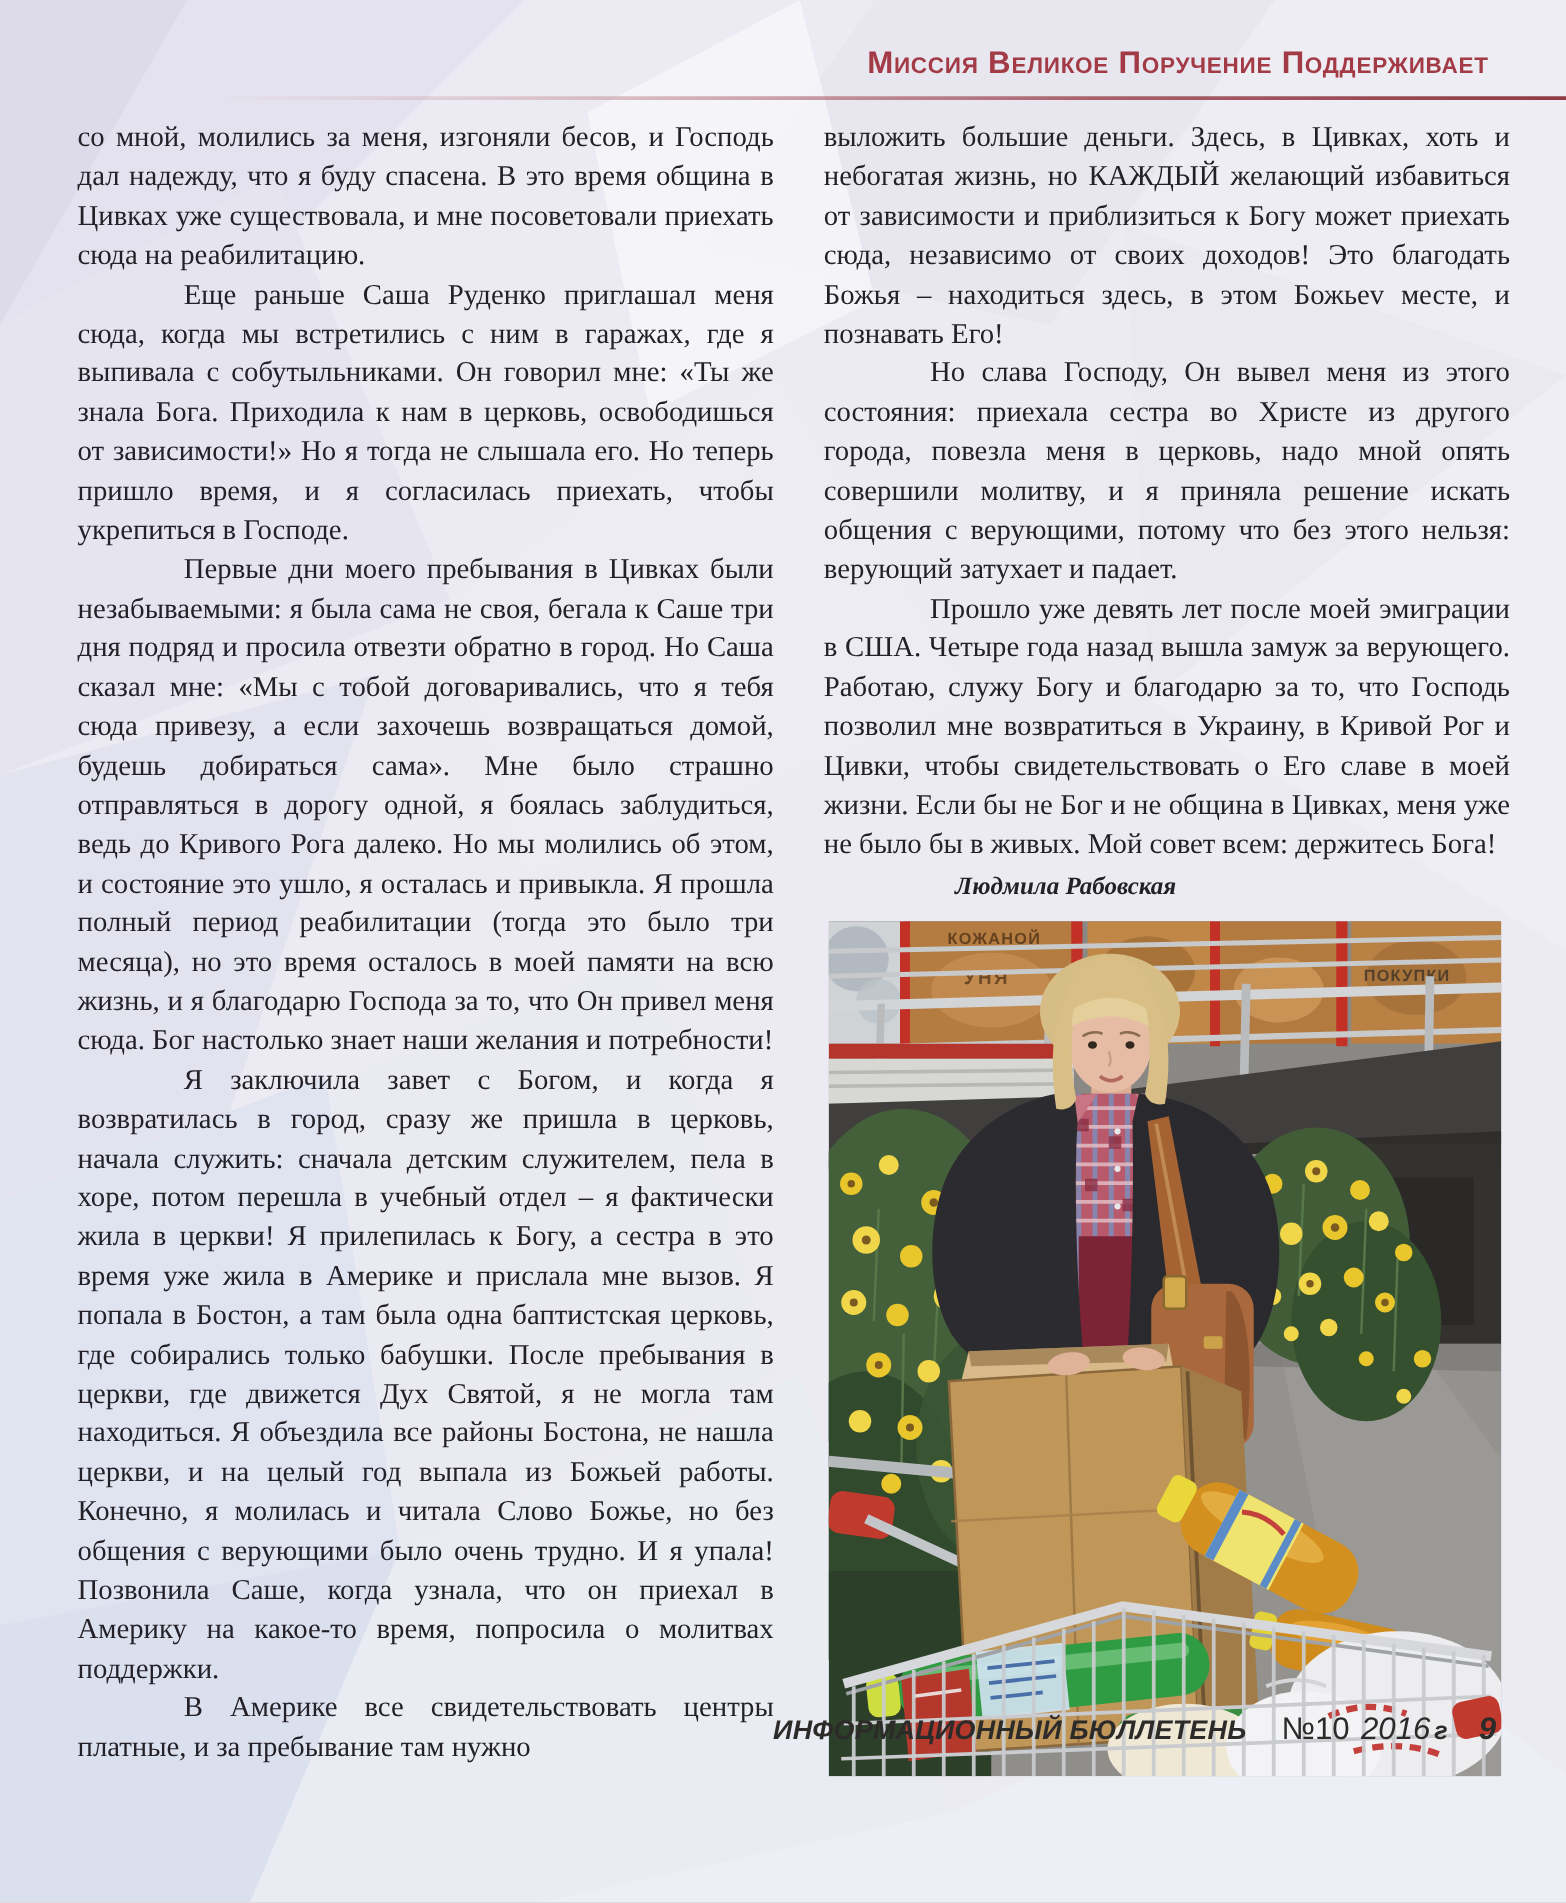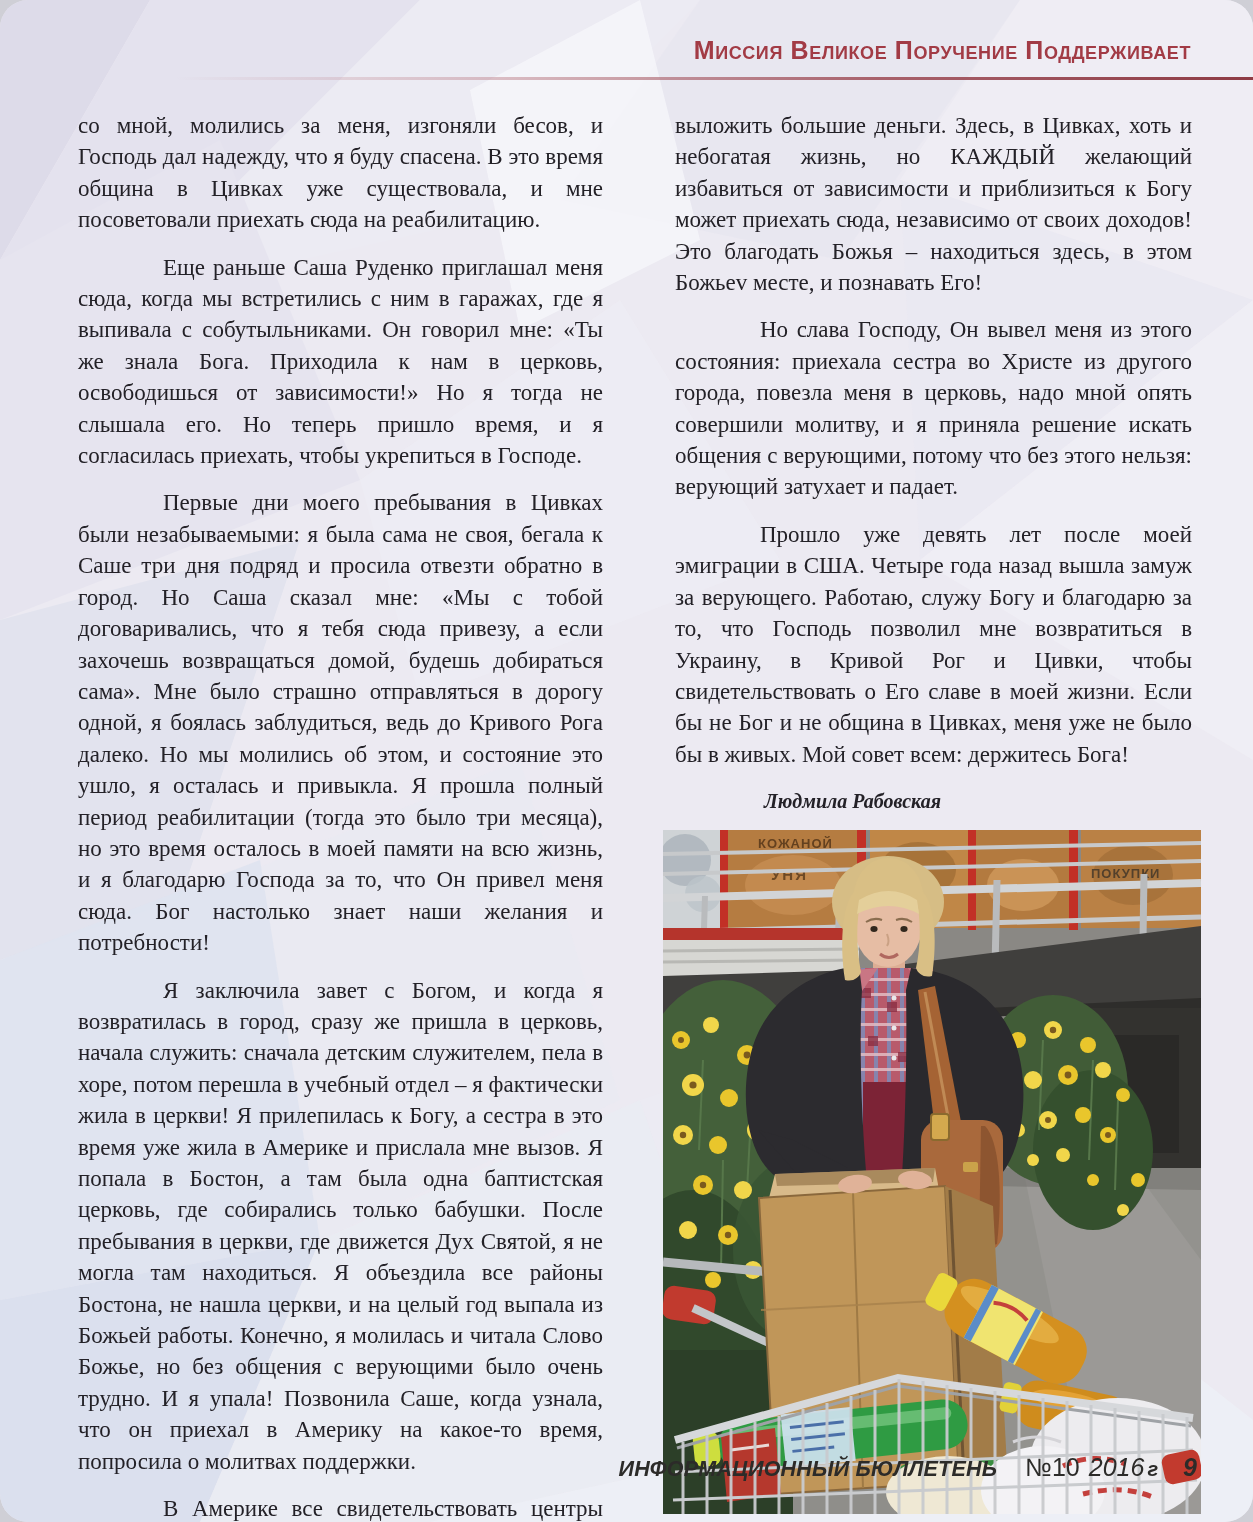--- a/index.html
+++ b/index.html
@@ -4,21 +4,20 @@
 <style>
   html,body{margin:0;padding:0;background:#cfcfd6;}
   .page{
     position:relative;
     width:1253px;height:1522px;
     margin:0 auto;
     background:#eceaf2;
     overflow:hidden;
     font-family:"Liberation Serif","DejaVu Serif",serif;
     color:#232127;
-    border-radius:28px;
   }
   .bg-pattern{position:absolute;inset:0;z-index:0;}
   .header-title{
     position:absolute;top:36px;right:62px;z-index:2;
     font-family:"Liberation Sans","DejaVu Sans",sans-serif;
     font-weight:bold;font-size:25px;letter-spacing:.6px;
     font-variant:small-caps;
     color:#a23b45;
     white-space:nowrap;
   }
@@ -30,35 +29,35 @@
       rgba(157,74,84,.85) 70%,
       #8e3b44 100%);
   }
   .col{
     position:absolute;top:94px;z-index:2;
     font-size:23px;line-height:31.4px;
     text-align:justify;
   }
   .col-left{left:62px;width:557px;}
   .col-right{left:659px;width:549px;}
-  .col p{margin:16px;}
+  .col p{margin:0;}
   .col p.indent{text-indent:85px;}
   .signature{
     margin:3px 0 0 105px;
     font-weight:bold;font-style:italic;
     font-size:20px;
     text-align:left;
   }
   .photo{
     display:block;
     margin:12px 0 0 4px;
     width:538px;height:684px;
   }
   .footer{
-    position:absolute;top:1453px;right:56px;z-index:3;
+    position:absolute;top:1369px;right:56px;z-index:3;
     display:flex;align-items:baseline;gap:9px;
     font-family:"Liberation Sans","DejaVu Sans",sans-serif;
     font-style:italic;color:#2c2b29;white-space:nowrap;
   }
   .footer .f-label{font-weight:bold;font-size:21.5px;letter-spacing:.2px;}
   .footer .f-issue{font-style:normal;font-weight:400;font-size:25px;margin-left:19px;}
   .footer .f-year{font-weight:normal;font-size:25px;}
   .footer .f-suffix{font-weight:bold;font-size:20px;margin-left:-6px;}
   .footer .f-page{font-weight:bold;font-size:25px;margin-left:16px;}
 </style>

